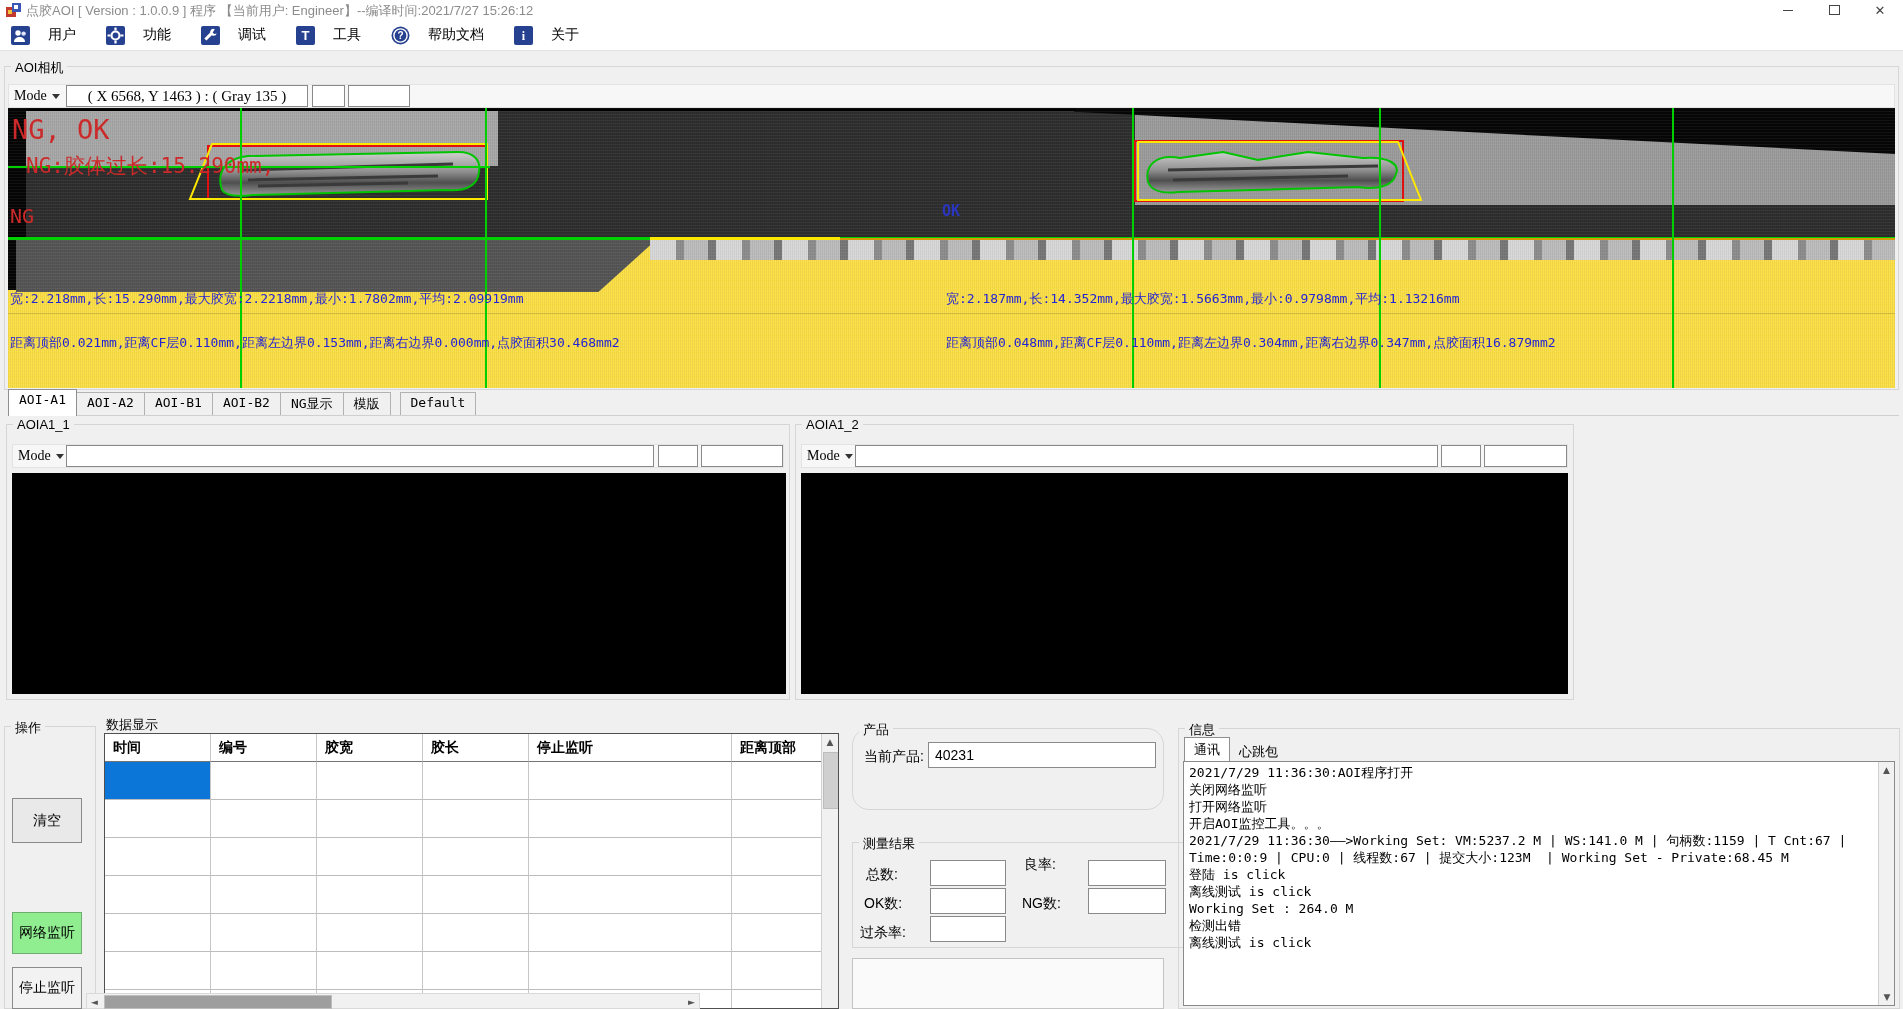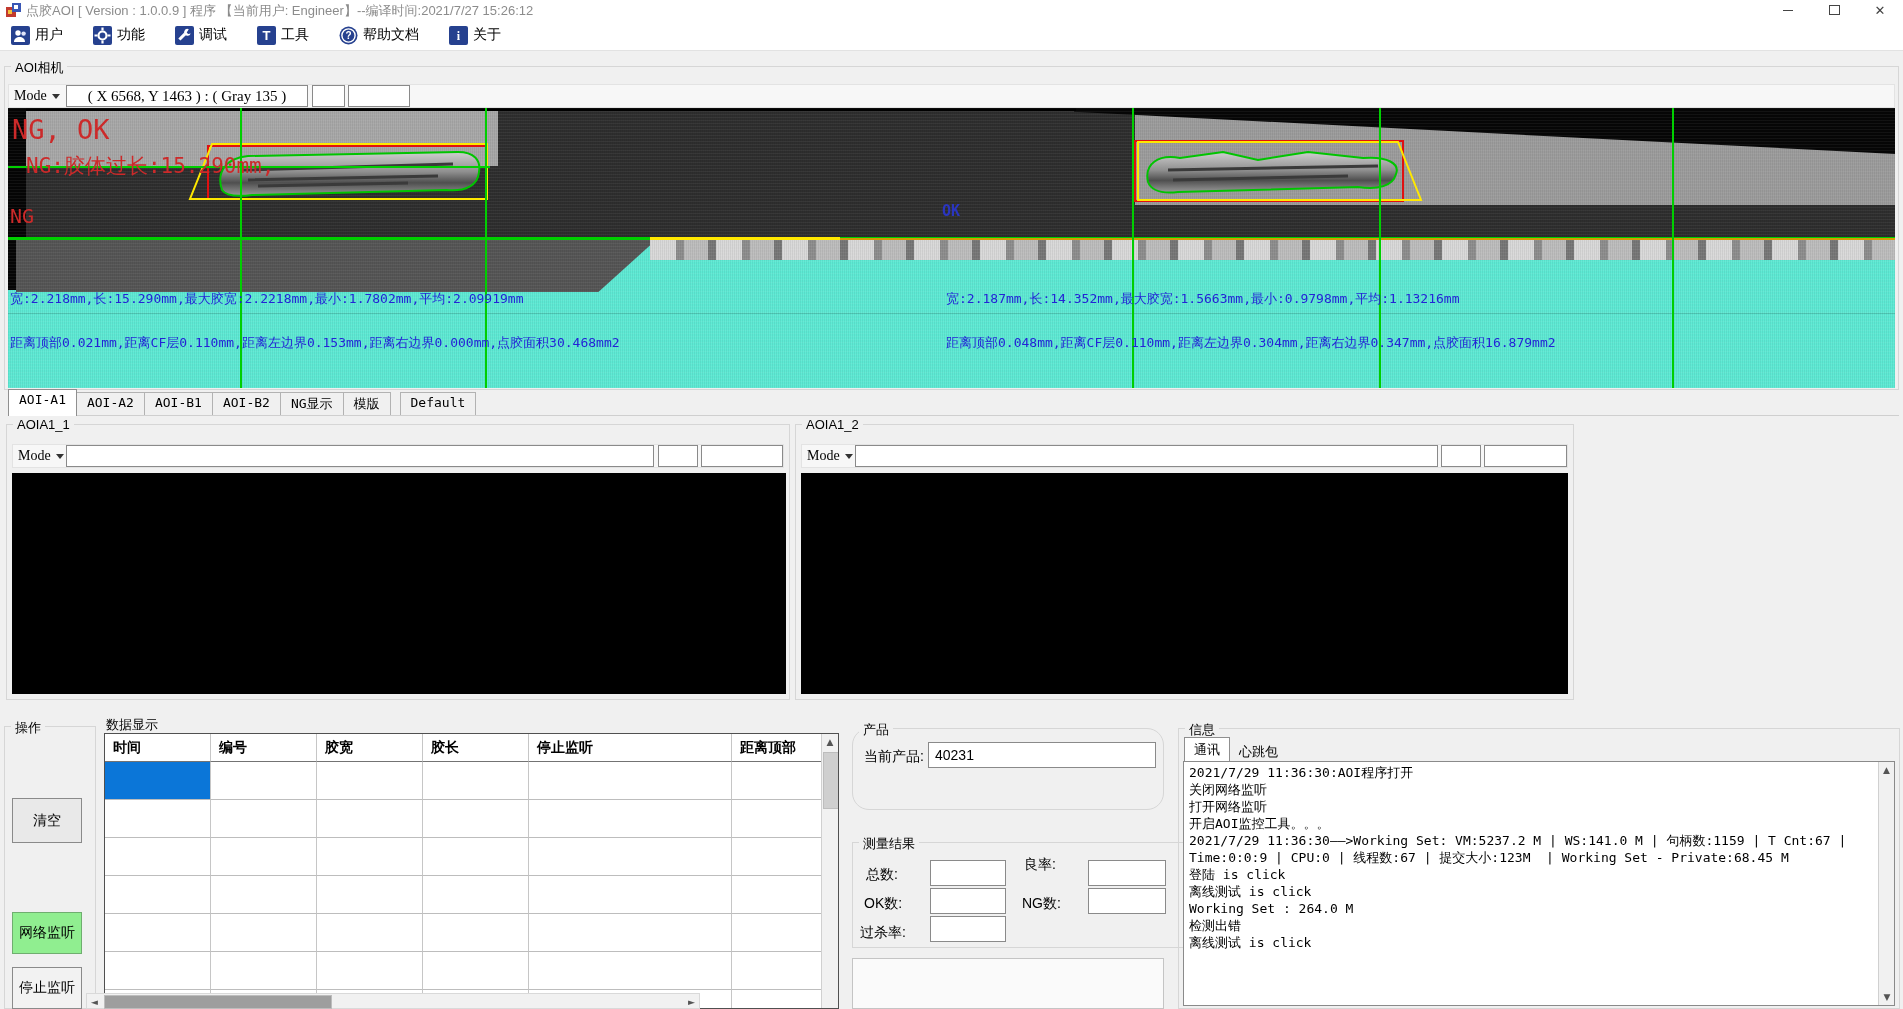--- a/index.html
+++ b/index.html
@@ -9,29 +9,29 @@
   .abs{position:absolute;box-sizing:border-box;}
   
   .titlebar{left:0;top:0;width:1903px;height:20px;background:#fff;}
   .title-text{position:absolute;left:26px;top:2px;font-size:13px;color:#8c8c8c;white-space:nowrap;}
   .win-controls{position:absolute;right:0;top:0;height:20px;display:flex;}
   .win-btn{width:46px;height:20px;display:flex;align-items:center;justify-content:center;color:#444;font-size:13px;cursor:default;}
   .gl-min{width:10px;height:1px;background:#444;}
   .gl-max{width:9px;height:8px;border:1px solid #444;}
   
   .toolbar{left:0;top:20px;width:1903px;height:31px;background:#fff;border-bottom:1px solid #e2e2e2;display:flex;align-items:center;padding-left:8px;gap:24px;}
-  .tool-btn{display:flex;align-items:center;gap:5px;font-size:14px;padding:2px 3px;cursor:default;}
+  .tool-btn{display:flex;align-items:center;gap:18px;font-size:14px;padding:2px 3px;cursor:default;}
   
   .gbox{border:1px solid #d6d6d6;background:transparent;}
   .gbox-label{position:absolute;top:-8px;left:6px;background:#f0f0f0;padding:0 4px;font-size:13px;color:#000;white-space:nowrap;}
   .ibox{background:#fff;border:1px solid #8a8a8a;box-sizing:border-box;height:22px;}
   .mode-btn{display:flex;align-items:center;gap:5px;font-size:14px;color:#000;font-family:"Liberation Serif",serif;}
   .mode-arrow{width:0;height:0;border-left:4px solid transparent;border-right:4px solid transparent;border-top:5px solid #333;}
   
-  .cam{overflow:hidden;background:#5eead4;}
+  .cam{overflow:hidden;background:#fde047;}
   .grain{position:absolute;inset:0;background-image:repeating-linear-gradient(0deg,rgba(255,255,255,.05) 0 1px,transparent 1px 3px),repeating-linear-gradient(90deg,rgba(0,0,0,.06) 0 1px,transparent 1px 2px);pointer-events:none;}
   .vline{position:absolute;top:0;width:2px;height:280px;background:#00cf00;z-index:6;}
   .cam-txt{position:absolute;z-index:7;white-space:nowrap;font-family:"DejaVu Sans Mono",monospace;}
   .stats{font-size:13px;color:#2323d6;letter-spacing:0px;}
   .comps{background:repeating-linear-gradient(90deg,#d9d9d9 0 26px,#8d8d8d 26px 34px,#bdbdbd 34px 58px,#777 58px 66px);}
   
   .tabs{display:flex;align-items:flex-end;height:24px;}
   .tab{height:21px;padding:2px 10px 0 10px;font-size:13px;font-family:"DejaVu Sans Mono",monospace;background:#f0f0f0;border:1px solid #b2b2b2;border-bottom:none;margin-right:-1px;cursor:default;}
   .tab.active{height:24px;background:#fff;border-color:#8f8f8f;position:relative;z-index:2;}
   .tab.gap{margin-left:10px;}

